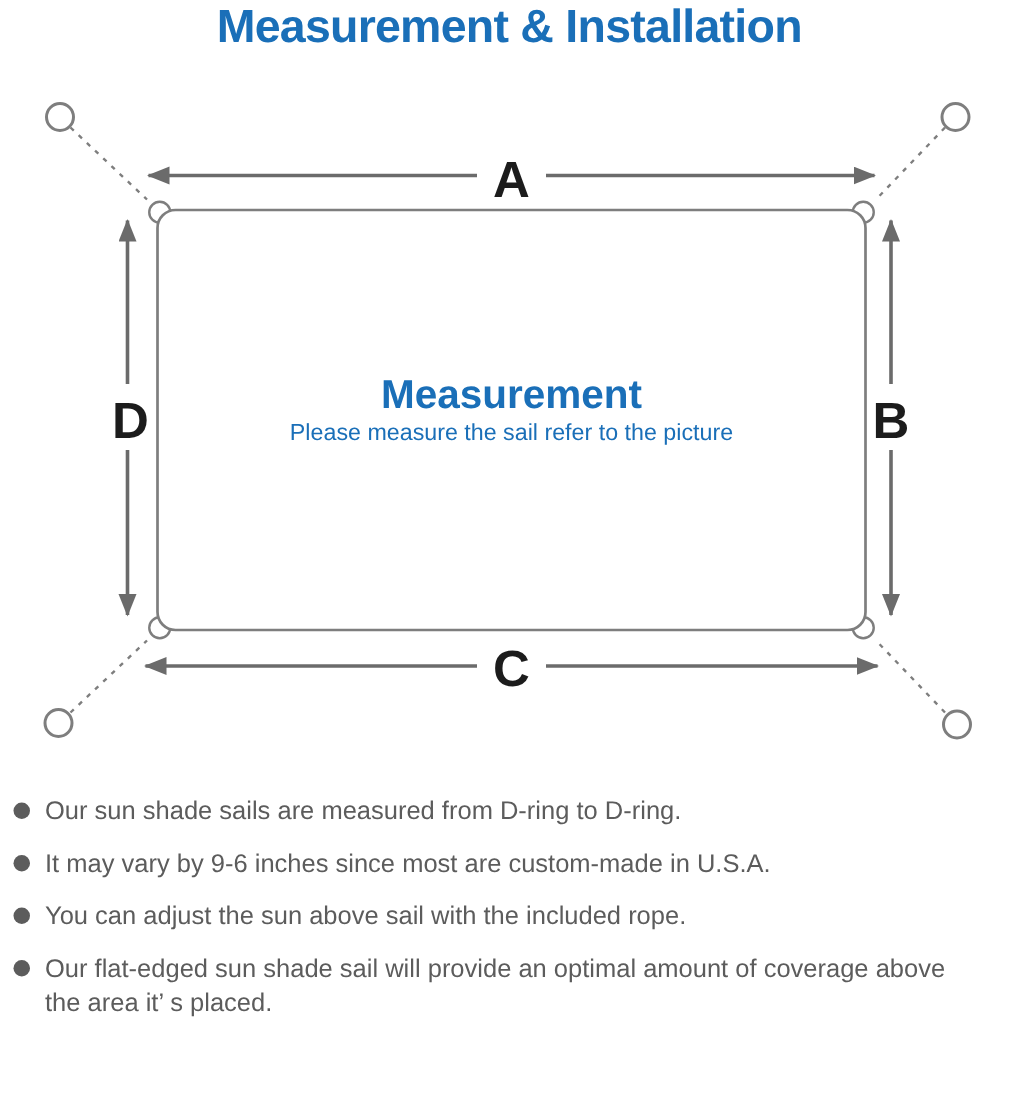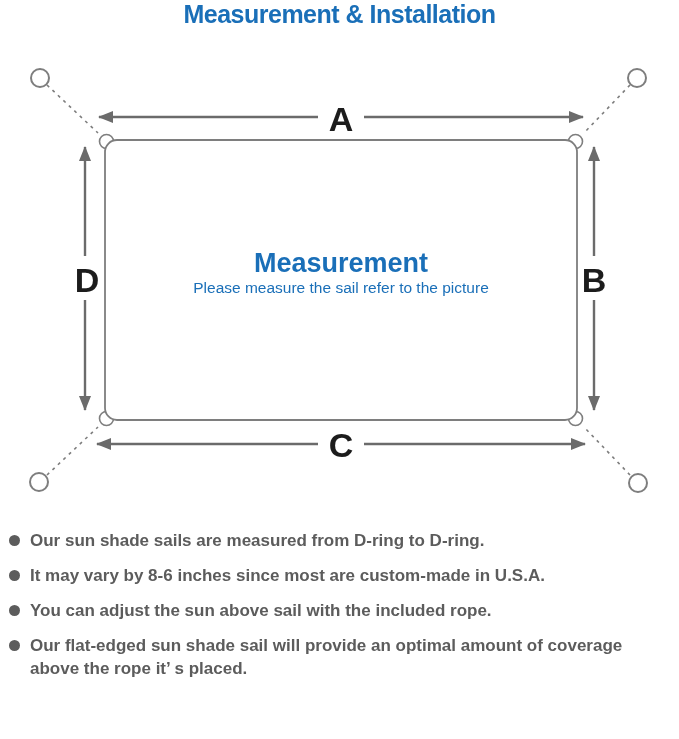--- a/index.html
+++ b/index.html
@@ -2,21 +2,21 @@
 <html style="--accent-blue: #1a6fb8; --line-gray: #7e7e7e; --arrow-gray: #6b6b6b; --label-black: #1c1c1c; --text-gray: #5c5c5c;"><head>
 <meta charset="utf-8">
 <style>
   html,body { margin:0; padding:0; background:#ffffff; }
   .page {
     position:relative; width:679px; height:739px; background:#ffffff;
     font-family:"Liberation Sans", sans-serif; overflow:hidden;
   }
   .title {
     position:absolute; top:0px; left:0; width:100%;
-    text-align:center; font-size:25px; font-weight:700;
+    text-align:center; font-size:31px; font-weight:700;
     color:var(--accent-blue,#1a6fb8); letter-spacing:-0.5px;
   }
   svg.diagram { position:absolute; top:0; left:0; display:block; }
 
   .ring   { fill:#ffffff; stroke:var(--line-gray,#7e7e7e); stroke-width:2; }
   .dash   { stroke:var(--line-gray,#7e7e7e); stroke-width:1.6; stroke-dasharray:3 4.5; fill:none; }
   .sail   { fill:#ffffff; stroke:var(--line-gray,#7e7e7e); stroke-width:1.8; }
   .dring  { fill:#ffffff; stroke:var(--line-gray,#7e7e7e); stroke-width:1.6; }
   .arrow  { stroke:var(--arrow-gray,#6b6b6b); stroke-width:2.4; fill:none; }
   .arrowhead { fill:var(--arrow-gray,#6b6b6b); }
@@ -27,21 +27,21 @@
   .center-heading {
     font-family:"Liberation Sans", sans-serif;
     font-size:27px; font-weight:700; fill:var(--accent-blue,#1a6fb8);
   }
   .center-sub {
     font-family:"Liberation Sans", sans-serif;
     font-size:15.5px; fill:var(--accent-blue,#1a6fb8);
   }
 
   .notes { position:absolute; top:529px; left:0; width:679px; }
-  .note  { display:flex; align-items:flex-start; margin-bottom:12px;font-weight:bold; }
+  .note  { display:flex; align-items:flex-start; margin-bottom:12px; }
   .dot   {
     flex:0 0 auto; width:11px; height:11px; border-radius:50%;
     background:var(--text-gray,#5c5c5c); margin:6px 10px 0 9px;
   }
   .note-text {
     font-size:17px; line-height:23px; color:var(--text-gray,#5c5c5c);
     padding-right:22px;
   }
 </style>
 </head>
@@ -95,25 +95,25 @@
     <text class="center-sub" x="341" y="293" text-anchor="middle">Please measure the sail refer to the picture</text>
   </svg>
 
   <div class="notes">
     <div class="note">
       <span class="dot"></span>
       <span class="note-text">Our sun shade sails are measured from D-ring to D-ring.</span>
     </div>
     <div class="note">
       <span class="dot"></span>
-      <span class="note-text">It may vary by 8-6 inches since most are custom-made in U.S.A.</span>
+      <span class="note-text">It may vary by 9-6 inches since most are custom-made in U.S.A.</span>
     </div>
     <div class="note">
       <span class="dot"></span>
       <span class="note-text">You can adjust the sun above sail with the included rope.</span>
     </div>
     <div class="note">
       <span class="dot"></span>
-      <span class="note-text">Our flat-edged sun shade sail will provide an optimal amount of coverage above the rope it’ s placed.</span>
+      <span class="note-text">Our flat-edged sun shade sail will provide an optimal amount of coverage above the area it’ s placed.</span>
     </div>
   </div>
 
 </div>
 
 </body></html>

